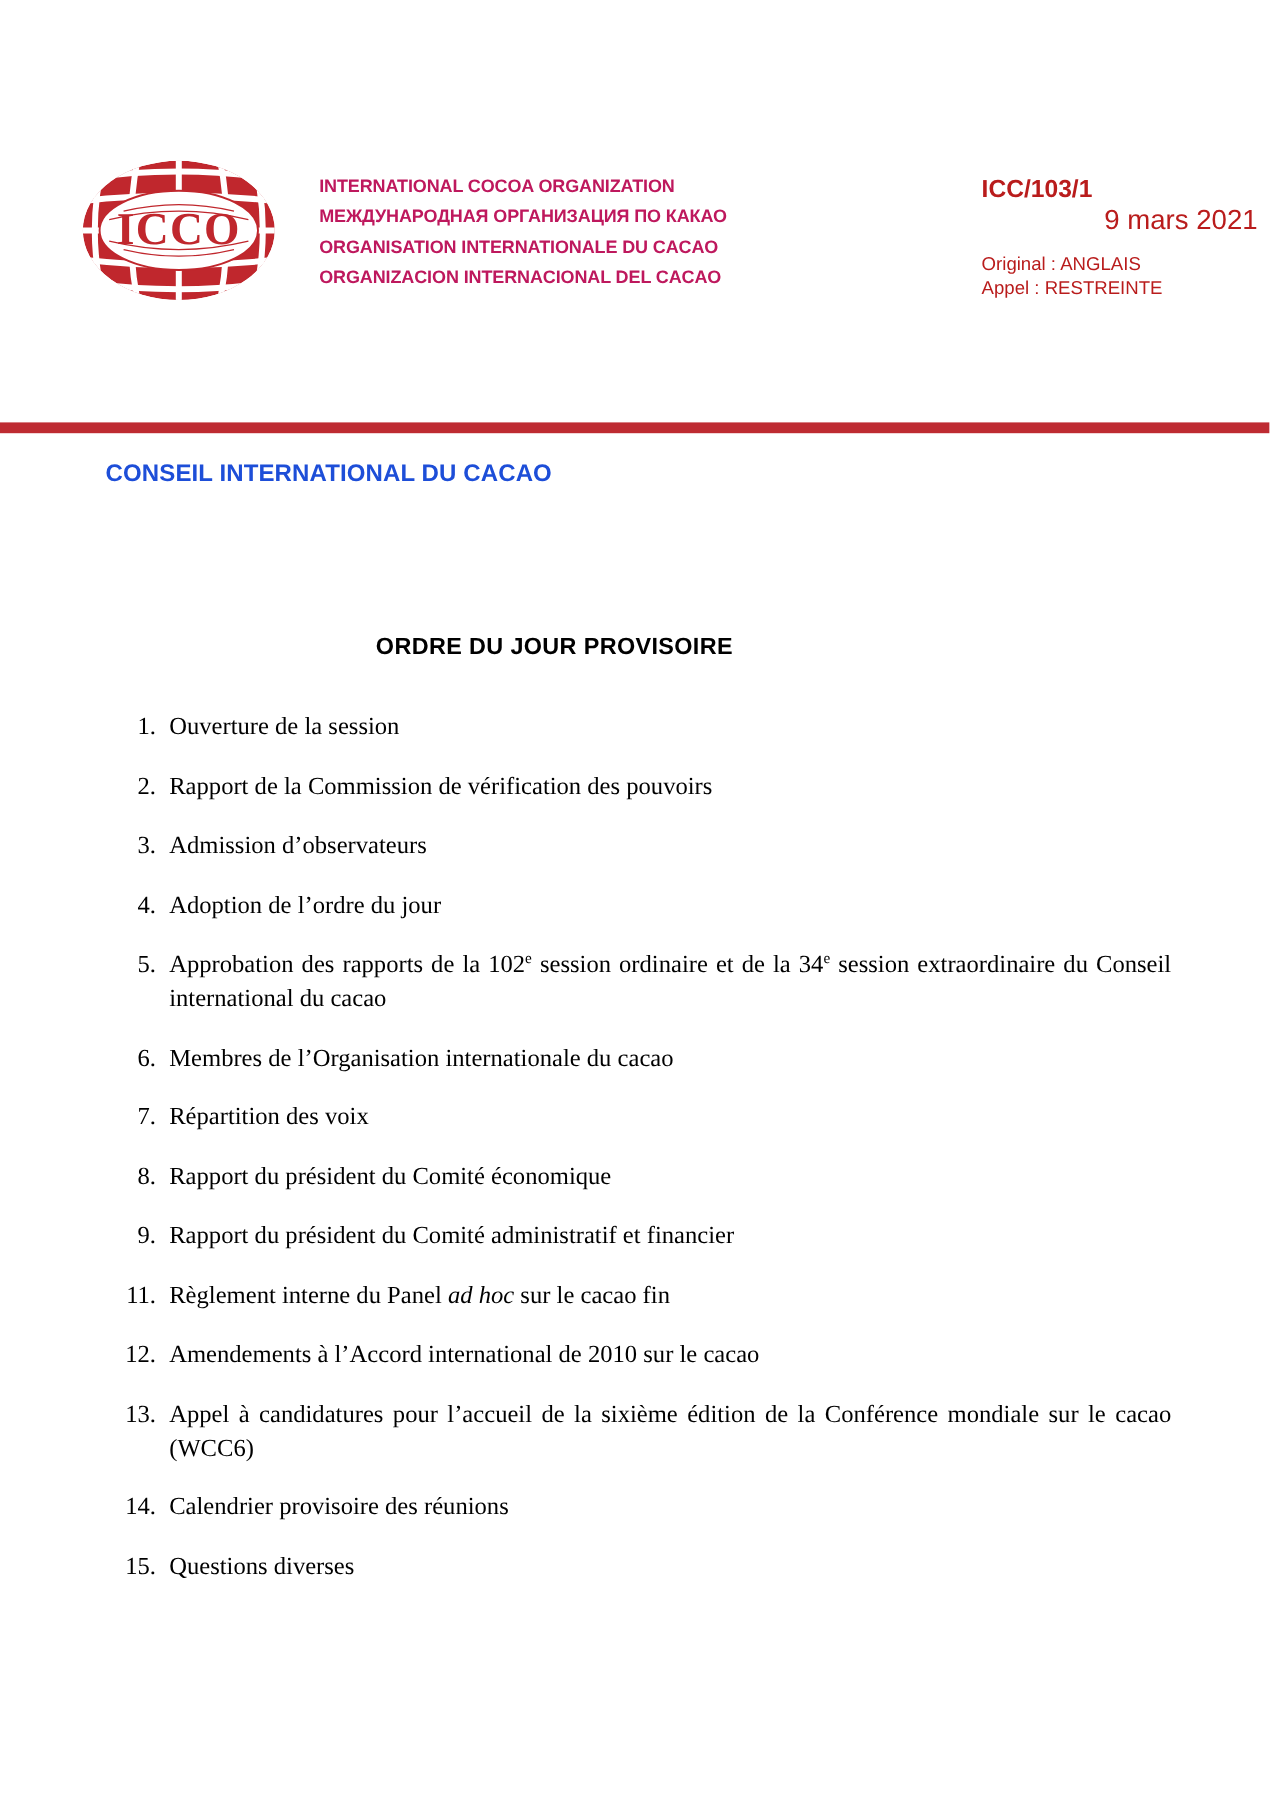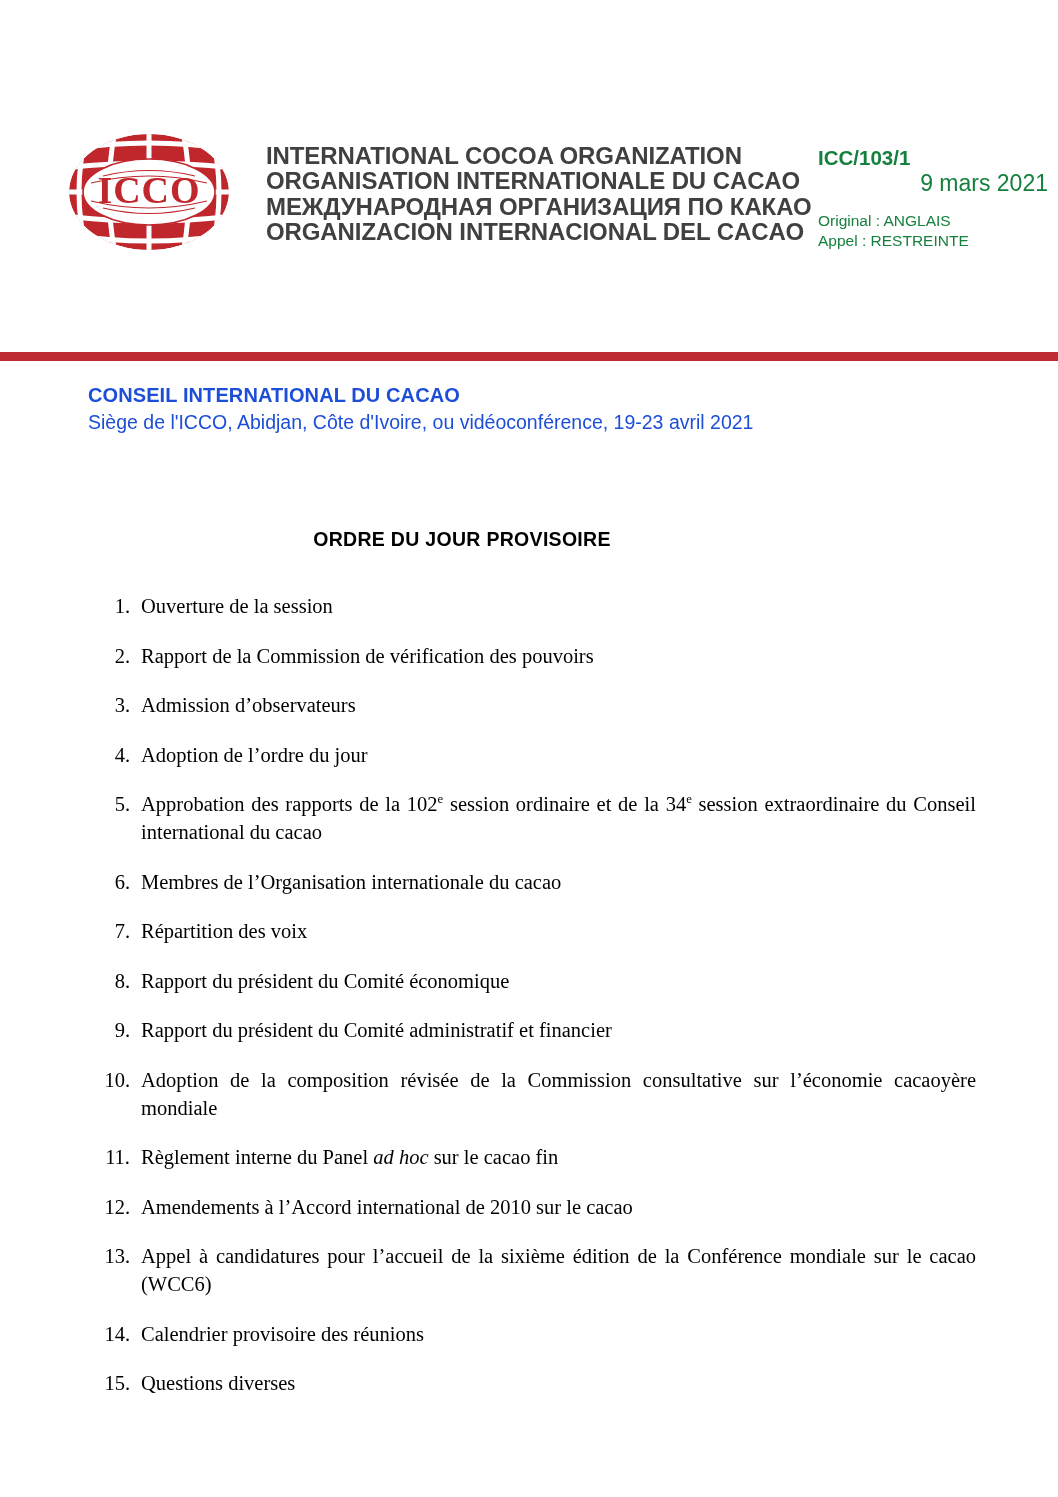--- a/index.html
+++ b/index.html
@@ -62,35 +62,35 @@
   #icco-logo svg { display: block; width: 100%; height: 100%; }
 
   
   #org-names {
     position: absolute;
     left: 266px;
     top: 143px;
     width: 500px;
     font-family: "Liberation Sans", sans-serif;
     font-weight: bold;
-    font-size: 24px;
+    font-size: 15px;
     line-height: 25.4px;
-    color: #404040;
+    color: #be185d;
     letter-spacing: -0.1px;
     white-space: nowrap;
   }
 
   
   #doc-ref {
     position: absolute;
     left: 818px;
     top: 145px;
     width: 230px;
     font-family: "Liberation Sans", sans-serif;
-    color: #15803d;
+    color: #b91c1c;
   }
   #doc-ref .symbol {
     font-size: 20.5px;
     font-weight: bold;
     line-height: 25px;
   }
   #doc-ref .date {
     font-size: 23px;
     line-height: 27px;
     text-align: right;
@@ -229,40 +229,39 @@
         <path d="M34 70 Q92 84 150 70"></path>
         <path d="M46 45 Q92 34 138 45"></path>
         <path d="M46 77 Q92 88 138 77"></path>
       </g>
       <text x="92" y="72" text-anchor="middle" font-family="Liberation Serif, serif" font-size="38" font-weight="bold" fill="#c0272d" letter-spacing="1">ICCO</text>
     </svg>
   </div>
 
   <div id="org-names">
     <div>INTERNATIONAL COCOA ORGANIZATION</div>
+    <div>МЕЖДУНАРОДНАЯ ОРГАНИЗАЦИЯ ПО  КАКАО</div>
     <div>ORGANISATION INTERNATIONALE DU CACAO</div>
-    <div>МЕЖДУНАРОДНАЯ ОРГАНИЗАЦИЯ ПО  КАКАО</div>
     <div>ORGANIZACION INTERNACIONAL DEL CACAO</div>
   </div>
 
   <div id="doc-ref">
     <div class="symbol">ICC/103/1</div>
     <div class="date">9 mars 2021</div>
     <div class="distr">
       <div>Original : ANGLAIS</div>
       <div>Appel : RESTREINTE</div>
     </div>
   </div>
 
   <div id="red-rule"></div>
 </div>
 
 <div id="title-block">
   <div class="council">CONSEIL INTERNATIONAL DU CACAO</div>
-  <div class="venue">Siège de l'ICCO, Abidjan, Côte d'Ivoire, ou vidéoconférence, 19-23 avril 2021</div>
 </div>
 
 <div id="agenda-title">ORDRE DU JOUR PROVISOIRE</div>
 
 <div id="agenda-list">
     <div class="agenda-item single">
       <div class="num">1.</div>
       <div class="txt">Ouverture de la session</div>
     </div>
     <div class="agenda-item single">
@@ -290,24 +289,20 @@
       <div class="txt">Répartition des voix</div>
     </div>
     <div class="agenda-item single">
       <div class="num">8.</div>
       <div class="txt">Rapport du président du Comité économique</div>
     </div>
     <div class="agenda-item single">
       <div class="num">9.</div>
       <div class="txt">Rapport du président du Comité administratif et financier</div>
     </div>
-    <div class="agenda-item">
-      <div class="num">10.</div>
-      <div class="txt">Adoption de la composition révisée de la Commission consultative sur l’économie cacaoyère mondiale</div>
-    </div>
     <div class="agenda-item single">
       <div class="num">11.</div>
       <div class="txt">Règlement interne du Panel <i>ad hoc</i> sur le cacao fin</div>
     </div>
     <div class="agenda-item single">
       <div class="num">12.</div>
       <div class="txt">Amendements à l’Accord international de 2010 sur le cacao</div>
     </div>
     <div class="agenda-item">
       <div class="num">13.</div>

